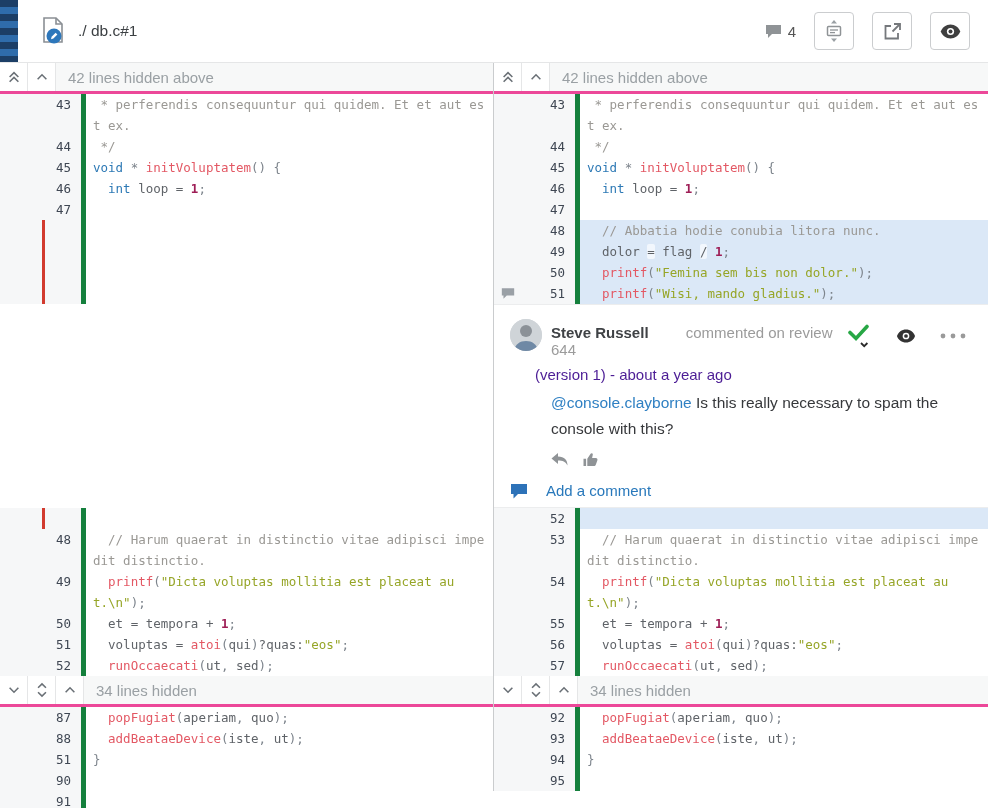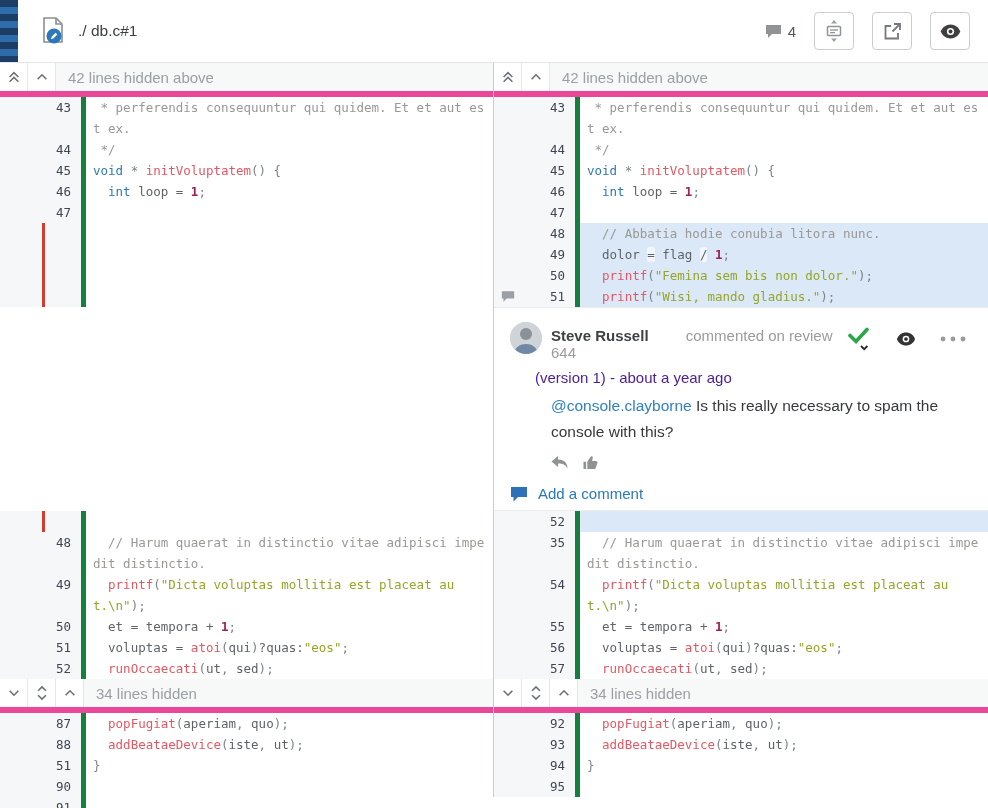--- a/index.html
+++ b/index.html
@@ -17,21 +17,21 @@
   .hbtn{width:40px;height:38px;border:1px solid #cbcdcf;border-radius:4px;background:#fff;
     display:flex;align-items:center;justify-content:center;color:#75787c;cursor:pointer;padding:0;}
   .hbtn.dark{color:#3f3f3f;}
 
   
   .diff{display:flex;align-items:flex-start;border-top:1px solid #e5e6e7;}
   .pane{width:493px;background:#fff;}
   .pane.right{width:494px;border-left:1px solid #caccce;}
 
   .hiddenbar{height:28px;display:flex;align-items:stretch;background:#f7f8f8;
-    border-bottom:6px solid #ec4899;color:#9aa0a4;font-size:15px;}
+    border-bottom:3px solid #ec4899;color:#9aa0a4;font-size:15px;}
   .hiddenbar .hbcell{width:28px;flex:none;background:#fff;border-right:1px solid #e5e6e7;
     display:flex;align-items:center;justify-content:center;color:#6a7076;cursor:pointer;padding:0;border-top:0;border-bottom:0;border-left:0;}
   .hiddenbar .hblabel{align-self:center;margin-left:12px;white-space:nowrap;}
 
   .row{display:flex;min-height:21px;position:relative;background:#fff;}
   .row .gutterzone{width:56px;flex:none;background:#f6f7f8;position:relative;}
   .row .lnum{width:30px;flex:none;background:#f6f7f8;border-right:5px solid #15803d;
     font-family:"DejaVu Sans Mono",monospace;font-size:12.5px;line-height:21px;color:#3f4753;
     text-align:left;padding-right:12px;box-sizing:border-box;cursor:pointer;}
   .row .codecell{flex:1;padding-left:7px;font-family:"DejaVu Sans Mono",monospace;
@@ -60,21 +60,21 @@
   .cname{margin-left:9px;font-size:15px;padding-top:5px;}
   .cname b{color:#3f4245;}
   .cname .gray{color:#9b9b9b;font-weight:normal;padding-left:33px;}
   .cicons{margin-left:auto;display:flex;align-items:center;gap:24px;padding-right:6px;padding-top:4px;}
   .cicons .ic{background:none;border:0;padding:0;cursor:pointer;display:flex;align-items:flex-start;}
   .cmeta{margin-left:25px;margin-top:8px;color:#4c1d95;font-size:15px;}
   .cbody{margin-left:41px;margin-top:7px;font-size:15.5px;line-height:26px;color:#36383b;max-width:424px;}
   .cbody a{color:#2f80c3;text-decoration:none;cursor:pointer;}
   .cactions{margin-left:41px;margin-top:10px;display:flex;gap:14px;color:#8f9396;}
   .cactions .ic{background:none;border:0;padding:0;color:#8f9396;cursor:pointer;}
-  .addrow{margin-top:auto;display:flex;align-items:center;gap:10px;color:#2878bb;font-size:15px;cursor:pointer;}
+  .addrow{margin-top:auto;display:flex;align-items:center;gap:18px;color:#2878bb;font-size:15px;cursor:pointer;}
 
   svg{display:block;}
 </style>
 </head>
 <body>
 
 <div class="frame">
 
   <div class="hdr">
     <div class="grip"></div>
@@ -388,21 +388,21 @@
       <span>Add a comment</span>
     </div>
   </div>
 <div class="row hl">
           <div class="gutterzone"></div>
           <div class="lnum">52</div>
           <div class="codecell"></div>
         </div>
         <div class="row">
           <div class="gutterzone"></div>
-          <div class="lnum">35</div>
+          <div class="lnum">53</div>
           <div class="codecell"><span class="tok pn">  </span><span class="tok cm">// Harum quaerat in distinctio vitae adipisci impe
 dit distinctio.</span></div>
         </div>
         <div class="row">
           <div class="gutterzone"></div>
           <div class="lnum">54</div>
           <div class="codecell"><span class="tok pn">  </span><span class="tok fn">printf</span><span class="tok pn">(</span><span class="tok str">"Dicta voluptas mollitia est placeat au
 t.\n"</span><span class="tok pn">);</span></div>
         </div>
         <div class="row">

